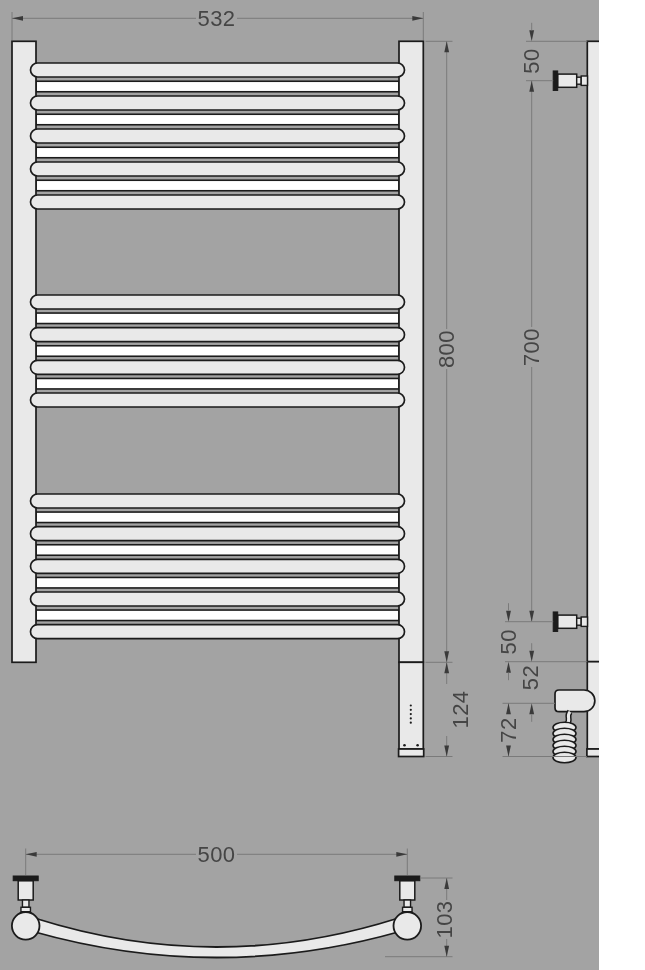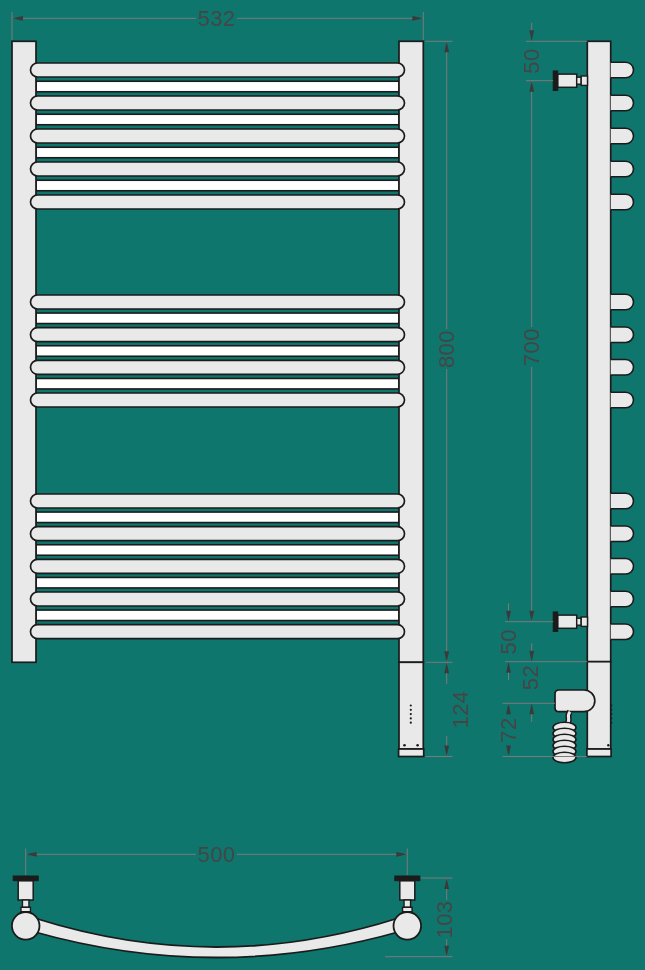--- a/index.html
+++ b/index.html
@@ -1,16 +1,16 @@
 <!DOCTYPE html>
 <html><head>
 <meta charset="utf-8">
 <style>
   html,body{margin:0;padding:0;background:#ffffff;}
-  #canvas{width:645px;height:970px;position:relative;background:#0f766e;overflow:hidden;}
+  #canvas{width:599px;height:970px;position:relative;background:#a3a3a3;overflow:hidden;}
   svg{display:block;}
   text{font-family:"Liberation Sans", sans-serif;}
 </style>
 </head>
 <body>
 
 <div id="canvas">
   <svg id="drawing" width="645" height="970" viewBox="0 0 645 970" xmlns="http://www.w3.org/2000/svg">
       <g>
         <rect x="36" y="81.25" width="363" height="10.5" fill="#ffffff" stroke="#1b1b1b" stroke-width="1.6"></rect>

